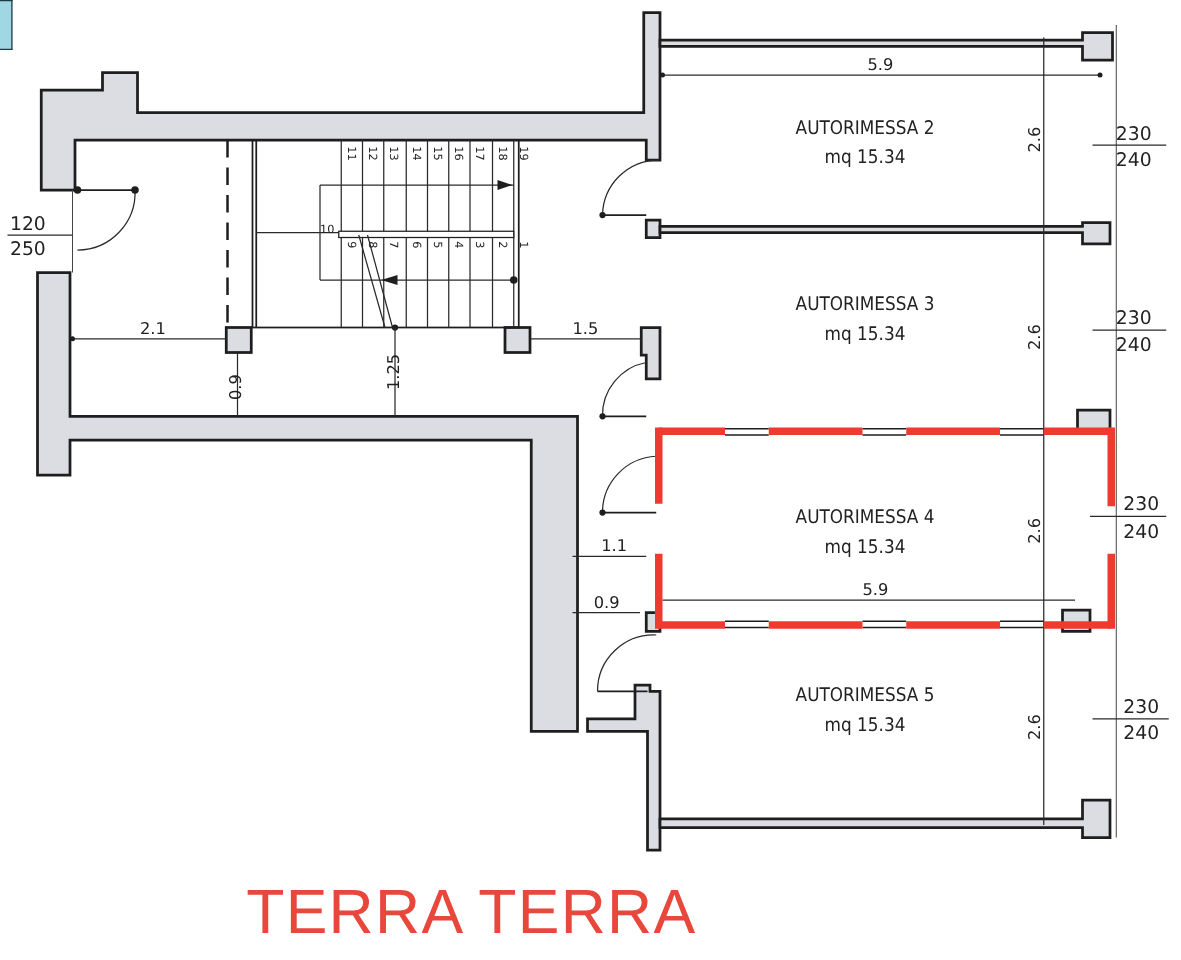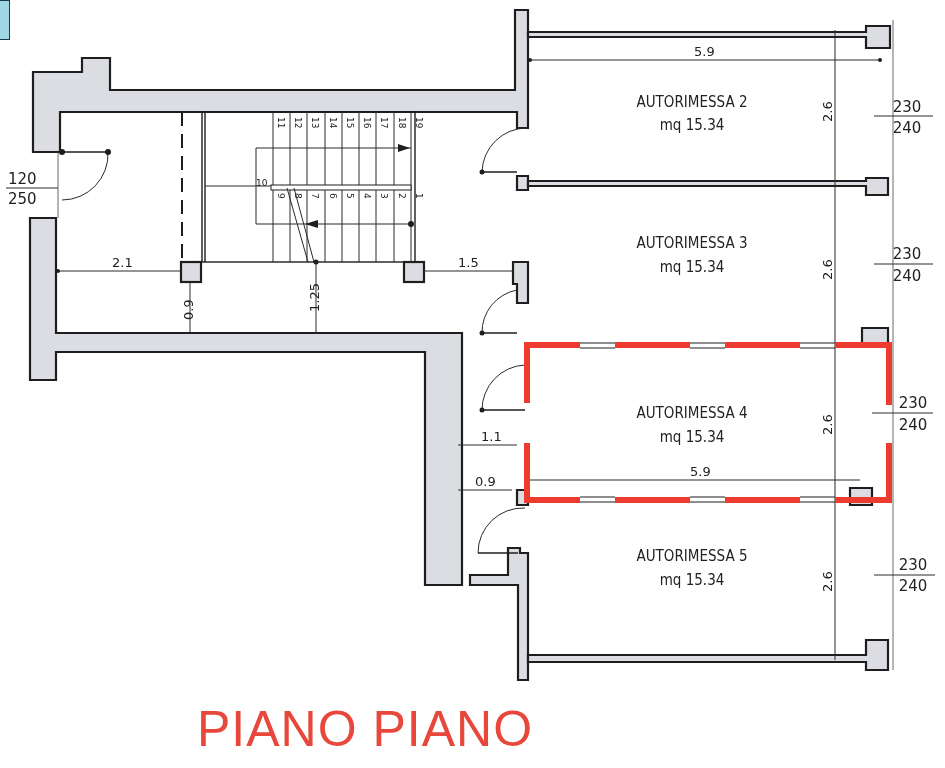--- a/index.html
+++ b/index.html
@@ -218,13 +218,13 @@
   <g>
     <text class="room" x="692" y="561">AUTORIMESSA 5</text>
     <text class="room" x="692" y="585">mq 15.34</text>
     <text class="dim" transform="translate(832,592) rotate(-90)">2.6</text>
     <text class="frac" x="913" y="570">230</text>
     <line class="thin" x1="874" y1="575" x2="935" y2="575"></line>
     <text class="frac" x="913" y="591">240</text>
   </g>
 </svg>
 
-<div id="title">PIANO PIANO</div>
+<div id="title">TERRA TERRA</div>
 
 </body></html>

